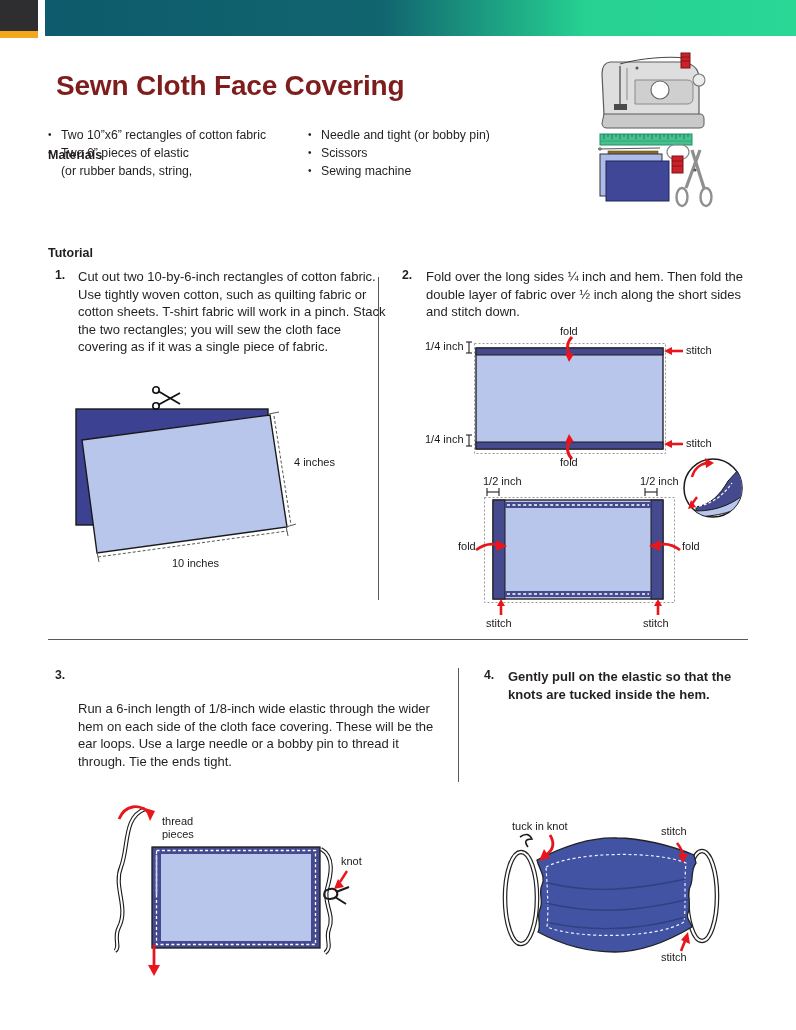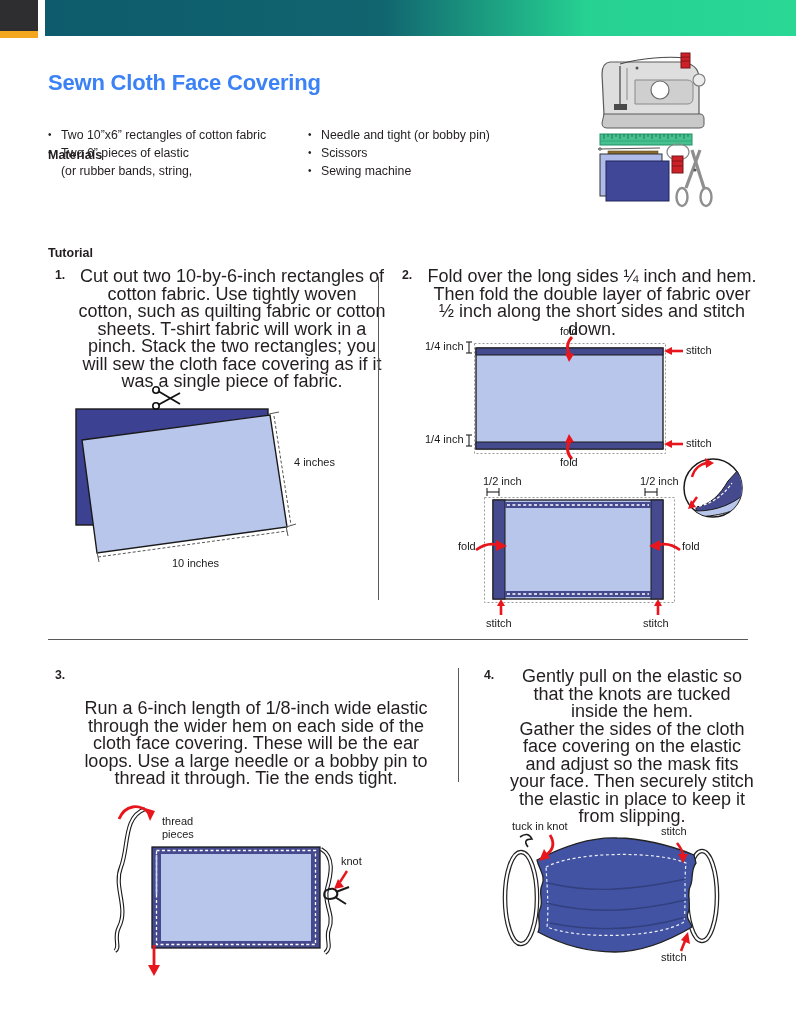--- a/index.html
+++ b/index.html
@@ -7,42 +7,42 @@
     width:796px;height:1030px;position:relative;background:#ffffff;
     font-family:"Liberation Sans",sans-serif;color:#231f20;overflow:hidden;
   }
   .abs{position:absolute;}
   
   .banner-dark{left:0;top:0;width:38px;height:31px;background:#2e2e30;}
   .banner-orange{left:0;top:31px;width:38px;height:7px;background:#f2a71e;}
   .banner-gradient{left:45px;top:0;width:751px;height:36px;
     background:linear-gradient(90deg,#0d5b6c 0%,#11656f 45%,#26d192 72%,#2ad795 100%);}
   
-  .page-title{left:48px;top:70px;font-size:22px;font-weight:bold;color:#3b82f6;letter-spacing:-0.2px;}
+  .page-title{left:56px;top:70px;font-size:28px;font-weight:bold;color:#7f1d1d;letter-spacing:-0.2px;}
   .sub-heading{font-size:12.5px;font-weight:bold;color:#231f20;}
   .materials-heading{left:48px;top:100px;margin-top:48px;}
   .tutorial-heading{left:48px;top:246px;}
   
   .mat-col{font-size:12.3px;line-height:18px;}
   .mat-col-left{left:48px;top:126px;width:260px;}
   .mat-col-right{left:308px;top:126px;width:240px;}
   .mat-line{display:flex;}
   .bullet{width:13px;flex:0 0 13px;text-align:left;font-size:10px;line-height:18px;}
   .mat-line.no-bullet .bullet{visibility:hidden;}
   
   .step-number{font-size:12.3px;font-weight:bold;}
-  .step-text{font-size:18px;line-height:17.5px;text-align:center;}
+  .step-text{font-size:13px;line-height:17.5px;}
   .step1-num{left:55px;top:268px;}
   .step1-text{left:78px;top:268px;width:308px;}
   .step2-num{left:402px;top:268px;}
   .step2-text{left:426px;top:268px;width:332px;}
   .step3-num{left:55px;top:668px;}
   .step3-text{left:78px;top:668px;width:356px;margin-top:32px;}
   .step4-num{left:484px;top:668px;}
-  .step4-text{left:508px;top:668px;width:248px;}
+  .step4-text{left:508px;top:668px;width:248px;font-weight:bold;}
   
   .vdiv-top{left:378px;top:277px;width:1px;height:323px;background:#5a5a5a;}
   .hdiv{left:48px;top:639px;width:700px;height:1px;background:#5a5a5a;}
   .vdiv-bottom{left:458px;top:668px;width:1px;height:114px;background:#5a5a5a;}
   
   .diagram{position:absolute;}
   .d-label{position:absolute;font-size:11px;color:#1a1a1a;white-space:nowrap;}
   .d1{left:60px;top:385px;width:300px;height:195px;}
   .d2a{left:420px;top:323px;width:330px;height:150px;}
   .d2b{left:420px;top:455px;width:376px;height:185px;}
@@ -177,21 +177,20 @@
 <div class="abs vdiv-bottom"></div>
 
 <div class="abs step-number step3-num">3.</div>
 <div class="abs step-text step3-text">
   <div>Run a 6-inch length of 1/8-inch wide elastic through the wider hem on each side of the cloth face covering. These will be the ear loops. Use a large needle or a bobby pin to thread it through. Tie the ends tight.</div>
 </div>
 
 <div class="abs step-number step4-num">4.</div>
 <div class="abs step-text step4-text">
   <div>Gently pull on the elastic so that the knots are tucked inside the hem.</div>
-  <div>Gather the sides of the cloth face covering on the elastic and adjust so the mask fits your face. Then securely stitch the elastic in place to keep it from slipping.</div>
 </div>
 
 <div class="diagram d1">
   <svg width="300" height="195" viewBox="0 0 300 195">
     <rect x="16" y="24" width="192" height="116" fill="#3c4291" stroke="#1a1a1a" stroke-width="1.4"></rect>
     <polygon points="22,55 210,30 227,142 37,168" fill="#b9c6ec" stroke="#1a1a1a" stroke-width="1.4"></polygon>
 
     <g stroke="#111" fill="none">
       <line x1="98" y1="20" x2="120" y2="8" stroke-width="1.8"></line>
       <line x1="98" y1="6" x2="120" y2="19" stroke-width="1.8"></line>

